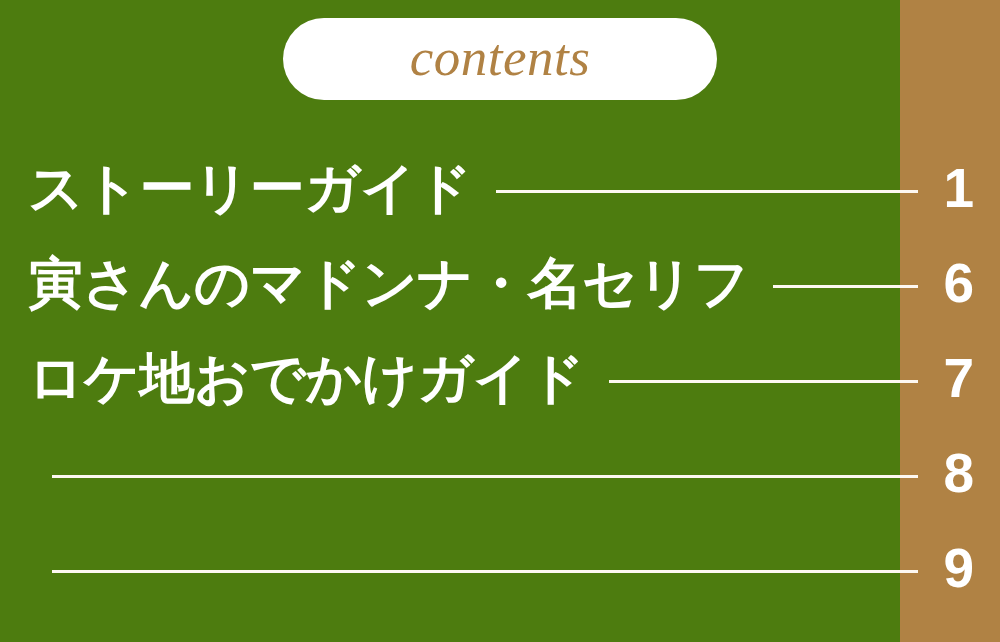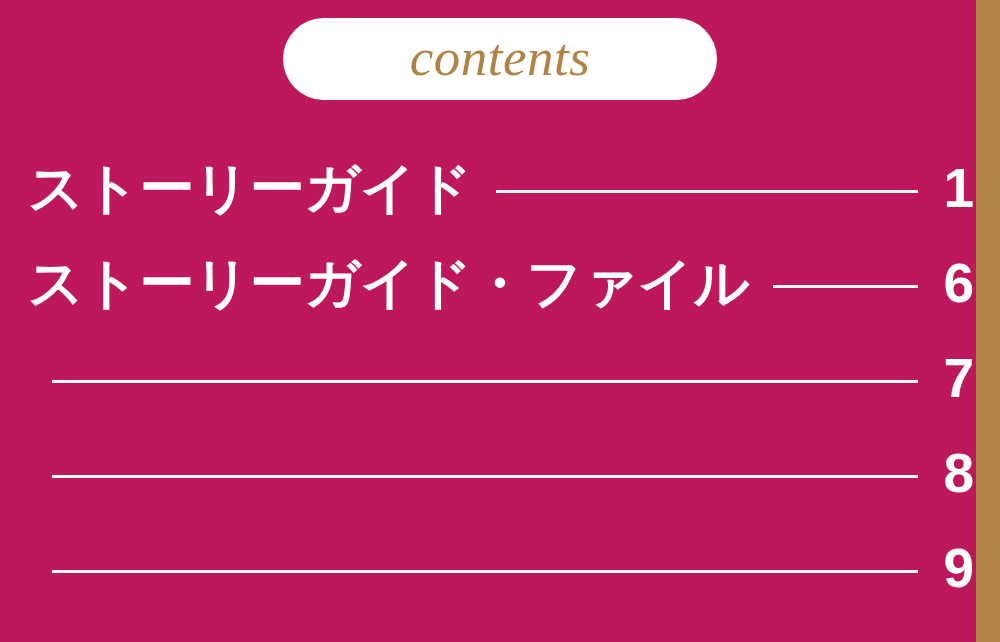--- a/index.html
+++ b/index.html
@@ -9,23 +9,23 @@
   body {
     width: 1000px;
     height: 642px;
     overflow: hidden;
     background: #b08244;
     font-family: "Liberation Sans", sans-serif;
   }
 
   #page {
     position: relative;
-    width: 976px;
+    width: 900px;
     height: 642px;
-    background: #be185d;
+    background: #4d7c0f;
     box-sizing: border-box;
   }
 
   
   .header-wrap {
     position: absolute;
     left: 0;
     top: 18px;
     width: 1000px;
     height: 82px;
@@ -105,26 +105,27 @@
 
   <div class="toc">
 
     <div class="toc-row">
       <span class="toc-label">ストーリーガイド</span>
       <span class="toc-leader"></span>
       <span class="toc-page">1</span>
     </div>
 
     <div class="toc-row">
-      <span class="toc-label">ストーリーガイド・ファイル</span>
+      <span class="toc-label">寅さんのマドンナ・名セリフ</span>
       <span class="toc-leader"></span>
       <span class="toc-page">6</span>
     </div>
 
     <div class="toc-row">
+      <span class="toc-label">ロケ地おでかけガイド</span>
       <span class="toc-leader"></span>
       <span class="toc-page">7</span>
     </div>
 
     <div class="toc-row">
       <span class="toc-leader"></span>
       <span class="toc-page">8</span>
     </div>
 
     <div class="toc-row">

